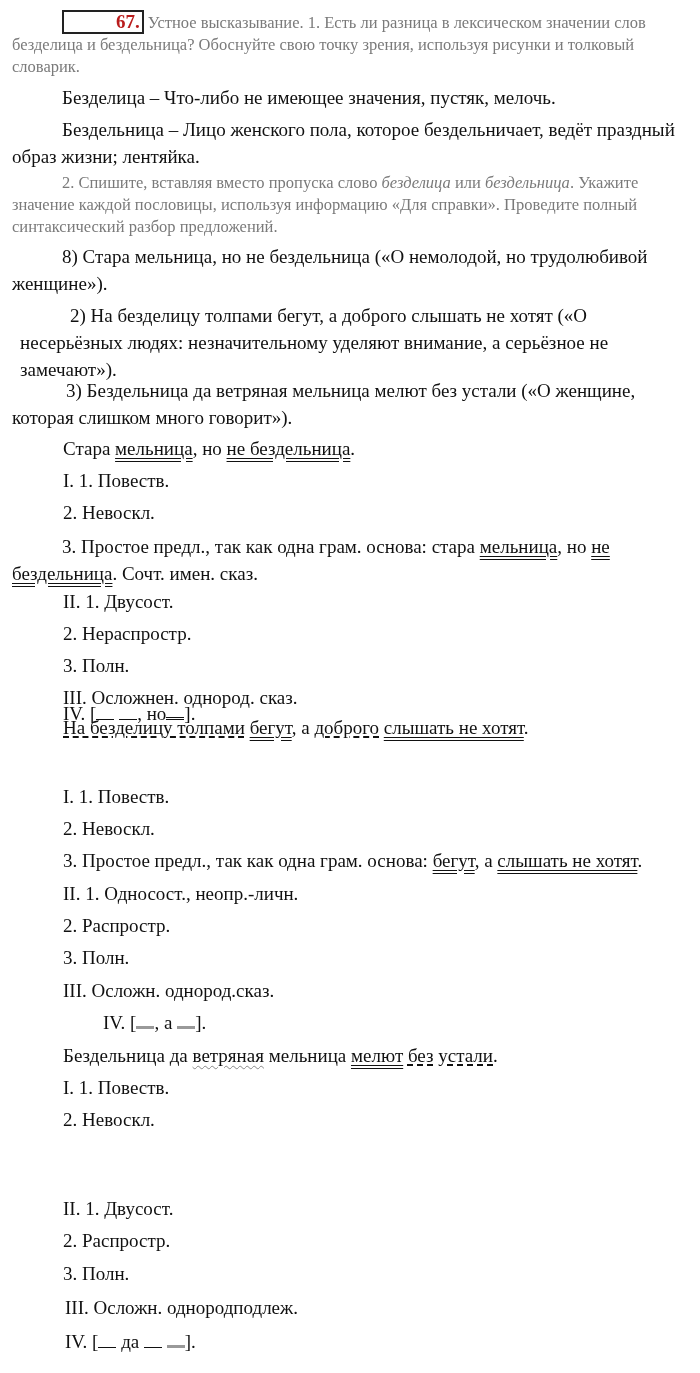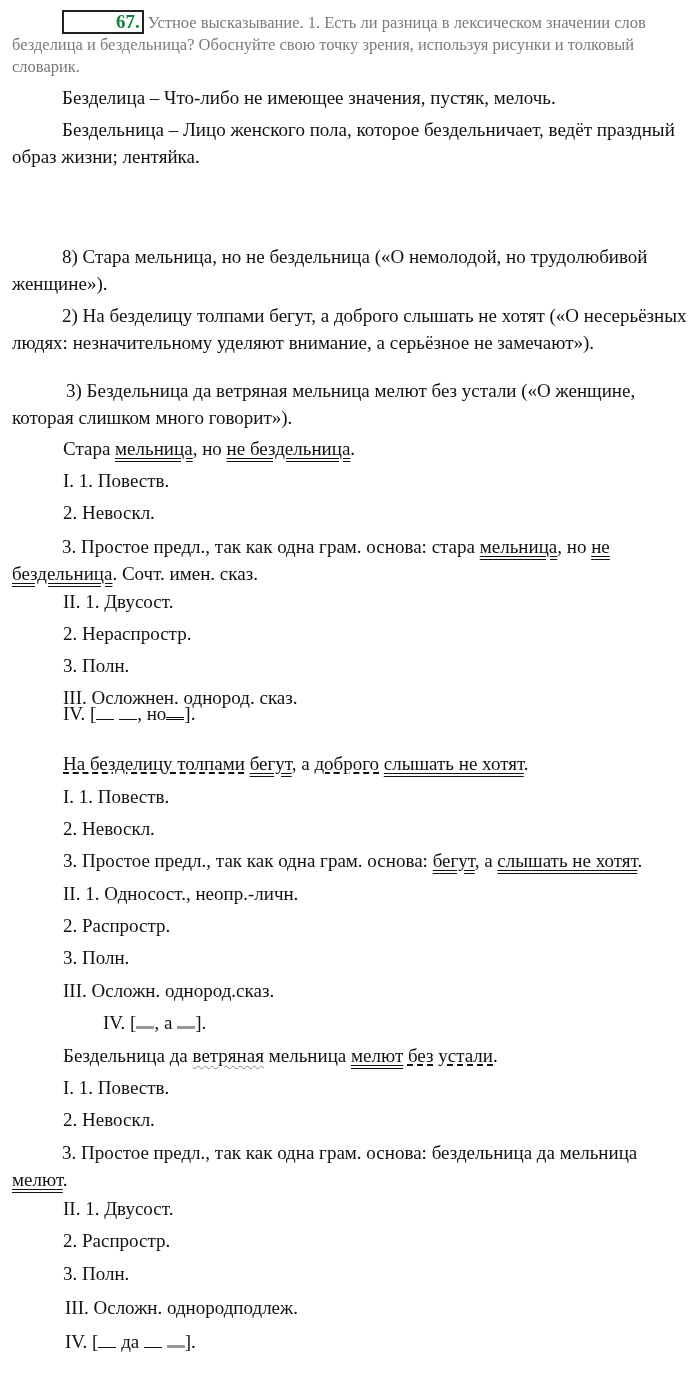--- a/index.html
+++ b/index.html
@@ -2,68 +2,68 @@
 <html><head>
 <meta charset="utf-8">
 <style>
   html, body { margin: 0; padding: 0; background: #ffffff; }
   body { width: 700px; height: 1373px; overflow: hidden; font-family: "Liberation Serif", serif; color: #111; }
   .page { position: relative; width: 700px; height: 1373px; }
   .p { position: absolute; left: 12px; right: 8px; font-size: 19px; line-height: 27px; margin: 0; }
   .ind { text-indent: 50px; }
   .task { color: #7a7a7a; font-size: 16.5px; line-height: 22px; }
   .task i { font-style: italic; }
-  .num { display: inline-block; border: 2px solid #222; color: #15803d; font-weight: bold; font-size: 19px; line-height: 20px; padding: 0 2px; margin-right: 4px; }
+  .num { display: inline-block; border: 2px solid #222; color: #b91c1c; font-weight: bold; font-size: 19px; line-height: 20px; padding: 0 2px; margin-right: 4px; }
   .line { position: absolute; left: 63px; font-size: 19px; line-height: 27px; margin: 0; white-space: nowrap; }
   .u1 { text-decoration-thickness: 1px; text-underline-offset: 3px; }
   .u2 { text-decoration: underline double; text-underline-offset: 3px; }
   .ud { text-decoration: underline dashed; text-underline-offset: 3px; }
   .uw { text-decoration: underline wavy; text-decoration-thickness: 1px; text-underline-offset: 3px; text-decoration-color: #888; }
   .blank { display: inline-block; width: 18px; border-bottom: 1px solid #111; height: 16px; vertical-align: baseline; }
   .blank2 { display: inline-block; width: 18px; border-bottom: 3px double #111; height: 14px; vertical-align: baseline; }
   .blankg { display: inline-block; width: 18px; border-bottom: 3px solid #999; height: 14px; vertical-align: baseline; }
 </style>
 </head>
 <body>
 
 <div class="page">
 
   <p class="p ind task" style="top:10px;"><span class="num">67.</span><span>Устное высказывание. 1. Есть ли разница в лексическом значении слов безделица и бездельница? Обоснуйте свою точку зрения, используя рисунки и толковый словарик.</span></p>
 
   <p class="p ind" style="top:116px;">Бездельница – Лицо женского пола, которое бездельничает, ведёт праздный образ жизни; лентяйка.</p>
   <p class="p ind" style="top:84px;">Безделица – Что-либо не имеющее значения, пустяк, мелочь.</p>
 
+  <p class="p ind task" style="top:172px;"><span>2. Спишите, вставляя вместо пропуска слово </span><i>безделица</i><span> или </span><i>бездельница</i><span>. Укажите значение каждой пословицы, используя информацию «Для справки». Проведите полный синтаксический разбор предложений.</span></p>
 
   <p class="p ind" style="top:243px;">8) Стара мельница, но не бездельница («О немолодой, но трудолюбивой женщине»).</p>
-  <p class="p ind" style="top:302px;">2) На безделицу толпами бегут, а доброго слышать не хотят («О несерьёзных людях: незначительному уделяют внимание, а серьёзное не замечают»).</p>
+  <p class="p ind" style="top:302px;margin-left:8px;">2) На безделицу толпами бегут, а доброго слышать не хотят («О несерьёзных людях: незначительному уделяют внимание, а серьёзное не замечают»).</p>
   <p class="p" style="top:377px; text-indent:54px;">3) Бездельница да ветряная мельница мелют без устали («О женщине, которая слишком много говорит»).</p>
 
   <p class="line" style="top:435px;"><span class="u1">Стара</span> <span class="u2">мельница</span><span>, но </span><span class="u2">не бездельница</span><span>.</span></p>
   <p class="line" style="top:467px;">I. 1. Повеств.</p>
   <p class="line" style="top:499px;">2. Невоскл.</p>
   <p class="p ind" style="top:533px;"><span>3. Простое предл., так как одна грам. основа: </span><span class="u1">стара</span> <span class="u2">мельница</span><span>, но </span><span class="u2">не</span> <span class="u2">бездельница</span><span>. Сочт. имен. сказ.</span></p>
   <p class="line" style="top:588px;">II. 1. Двусост.</p>
   <p class="line" style="top:620px;">2. Нераспростр.</p>
   <p class="line" style="top:652px;">3. Полн.</p>
   <p class="line" style="top:684px;">III. Осложнен. однород.  сказ.</p>
   <p class="line" style="top:700px;"><span>IV. [</span><span class="blank"></span> <span class="blank"></span><span>, но</span><span class="blank2"></span><span>].</span></p>
 
-  <p class="line" style="top:750px;"><span class="ud">На безделицу толпами</span> <span class="u2">бегут</span><span>, а </span><span class="ud">доброго</span> <span class="u2">слышать не хотят</span><span>.</span></p>
+  <p class="line" style="top:714px;"><span class="ud">На безделицу толпами</span> <span class="u2">бегут</span><span>, а </span><span class="ud">доброго</span> <span class="u2">слышать не хотят</span><span>.</span></p>
   <p class="line" style="top:783px;">I. 1. Повеств.</p>
   <p class="line" style="top:815px;">2. Невоскл.</p>
   <p class="line" style="top:847px;"><span>3. Простое предл., так как одна грам. основа: </span><span class="u2">бегут</span><span>, а </span><span class="u2">слышать не хотят</span><span>.</span></p>
   <p class="line" style="top:880px;">II. 1. Односост., неопр.-личн.</p>
   <p class="line" style="top:912px;">2. Распростр.</p>
   <p class="line" style="top:944px;">3. Полн.</p>
   <p class="line" style="top:977px;">III. Осложн. однород.сказ.</p>
   <p class="line" style="top:1009px;margin-left:40px;"><span>IV. [</span><span class="blankg"></span><span>, а </span><span class="blankg"></span><span>].</span></p>
 
   <p class="line" style="top:1042px;"><span class="u1">Бездельница</span><span> да </span><span class="uw">ветряная</span><span> </span><span class="u1">мельница</span> <span class="u2">мелют</span> <span class="ud">без устали</span><span>.</span></p>
   <p class="line" style="top:1074px;">I. 1. Повеств.</p>
   <p class="line" style="top:1106px;">2. Невоскл.</p>
-  <p class="p ind" style="top:1139px;"><span>3. Простое предл., так как одна грам. основа: </span><span class="u1">бездельница</span><span> да </span><span class="u1">мельница</span> <span class="u2">мелют</span><span>.</span></p>
   <p class="line" style="top:1195px;">II. 1. Двусост.</p>
   <p class="line" style="top:1227px;">2. Распростр.</p>
   <p class="line" style="top:1260px;">3. Полн.</p>
   <p class="line" style="top:1294px; left:65px;">III. Осложн. однородподлеж.</p>
   <p class="line" style="top:1328px; left:65px;"><span>IV. [</span><span class="blank"></span><span> да </span><span class="blank"></span> <span class="blankg"></span><span>].</span></p>
 
 </div>
 
 </body></html>

